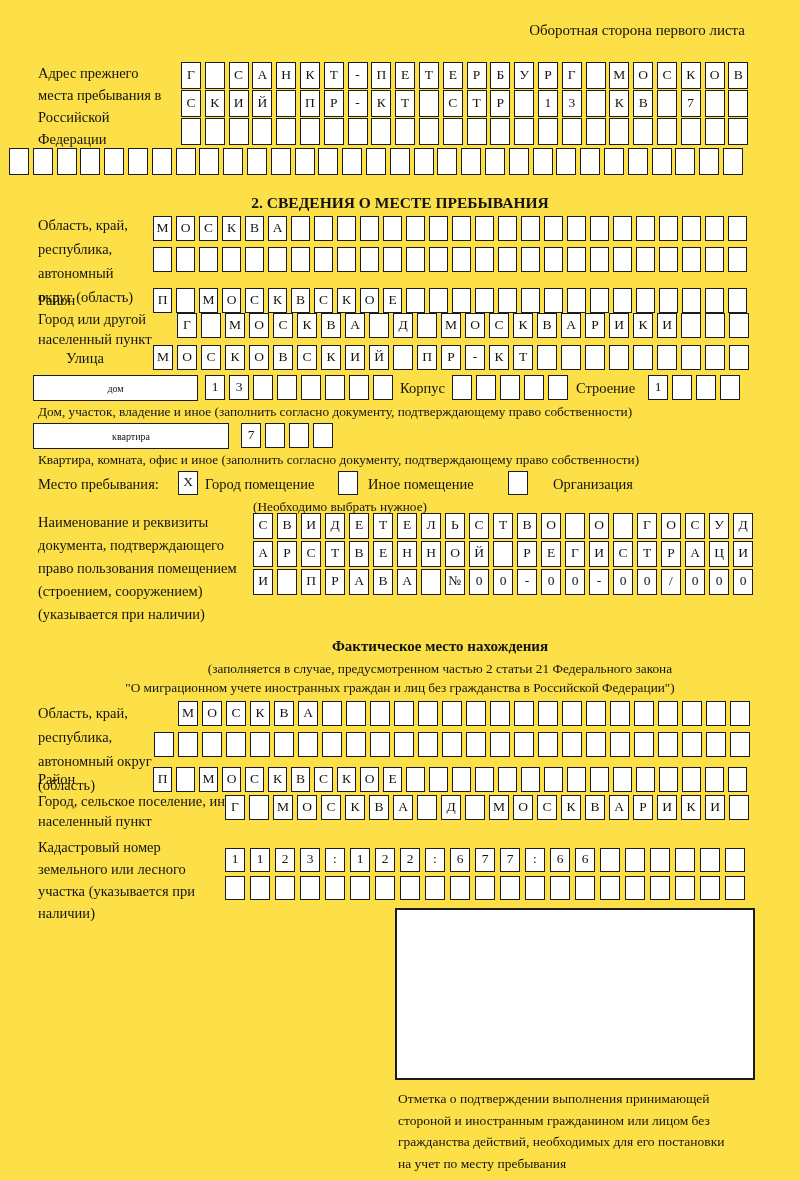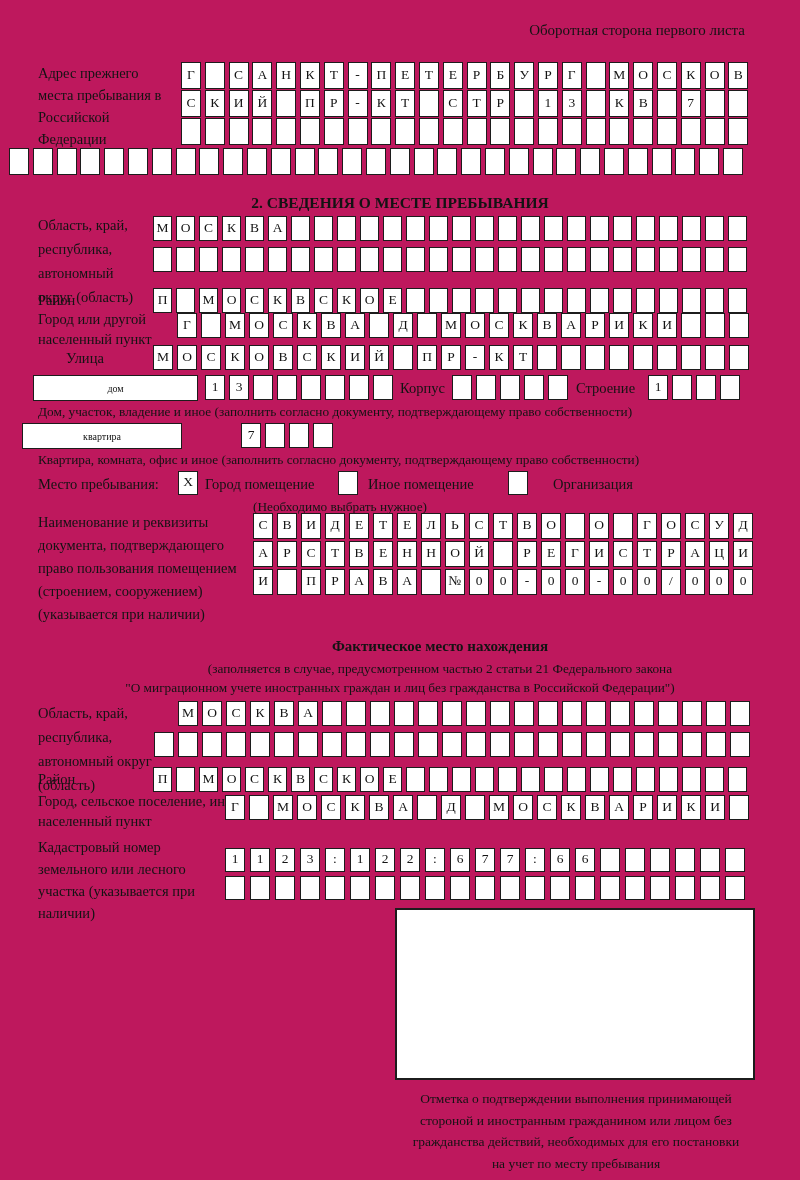--- a/index.html
+++ b/index.html
@@ -1,16 +1,16 @@
 <!DOCTYPE html>
 <html><head>
 <meta charset="utf-8">
 <style>
   html,body{margin:0;padding:0;background:#fff;}
-  #page{position:relative;width:800px;height:1180px;background:#be185d;overflow:hidden;
+  #page{position:relative;width:800px;height:1180px;background:#fde047;overflow:hidden;
         font-family:"Liberation Serif","DejaVu Serif",serif;color:#131313;}
   .abs{position:absolute;}
   .lbl{font-size:14.5px;line-height:22px;}
   .lbl4{line-height:24px;}
   .cap{font-size:13.3px;}
   .center{text-align:center;}
   .bold{font-weight:bold;padding-left:40px;}
   .title{font-weight:bold;font-size:15.5px;}
   .row{position:absolute;display:flex;}
   .cell{box-sizing:border-box;flex:0 0 auto;border:1.7px solid #1c1c1c;background:#fff;
@@ -22,21 +22,21 @@
   .r-wide{gap:4px;}
   .r-doc{gap:4px;}
   .r-doc .cell{height:26px;line-height:22px;}
   .r-cad{gap:5px;}
   .r-cad .cell{height:24px;line-height:20px;}
   .bigbox{position:absolute;box-sizing:border-box;height:26px;border:1.8px solid #1c1c1c;
           display:flex;align-items:center;justify-content:center;font-size:10px;background:#fff;}
   .chk{position:absolute;box-sizing:border-box;width:20px;height:24px;border:1.8px solid #1c1c1c;
        text-align:center;font-size:13.5px;line-height:20px;background:#fff;}
   .stamp{position:absolute;box-sizing:border-box;border:2.2px solid #1c1c1c;background:#fff;}
-  .capline{font-size:13.5px;line-height:21.5px;text-align:center;}
+  .capline{font-size:13.5px;line-height:21.5px;text-align:left;}
 </style>
 </head>
 <body>
 
 <div id="page">
 
   <div class="abs" style="top:22px;right:55px;font-size:15px;">Оборотная сторона первого листа</div>
 
   <div class="abs lbl" style="left:38px;top:62px;width:128px;">Адрес прежнего места пребывания в Российской Федерации</div>
   <div class="row r-top" style="left:181px;top:62px;">
@@ -319,21 +319,21 @@
     </div>
   <div class="abs lbl" style="left:576px;top:377px;">Строение</div>
   <div class="row r-wide" style="left:648px;top:375px;">
       <span class="cell">1</span>
       <span class="cell"></span>
       <span class="cell"></span>
       <span class="cell"></span>
     </div>
   <div class="abs cap" style="left:38px;top:404px;">Дом, участок, владение и иное (заполнить согласно документу, подтверждающему право собственности)</div>
 
-  <div class="bigbox" style="left:22px;top:423px;width:160px;">квартира</div>
+  <div class="bigbox" style="left:33px;top:423px;width:196px;">квартира</div>
   <div class="row r-wide" style="left:241px;top:423px;">
       <span class="cell">7</span>
       <span class="cell"></span>
       <span class="cell"></span>
       <span class="cell"></span>
     </div>
   <div class="abs cap" style="left:38px;top:452px;">Квартира, комната, офис и иное (заполнить согласно документу, подтверждающему право собственности)</div>
 
   <div class="abs lbl" style="left:38px;top:473px;">Место пребывания:</div>
   <span class="chk" style="left:178px;top:471px;">X</span>

